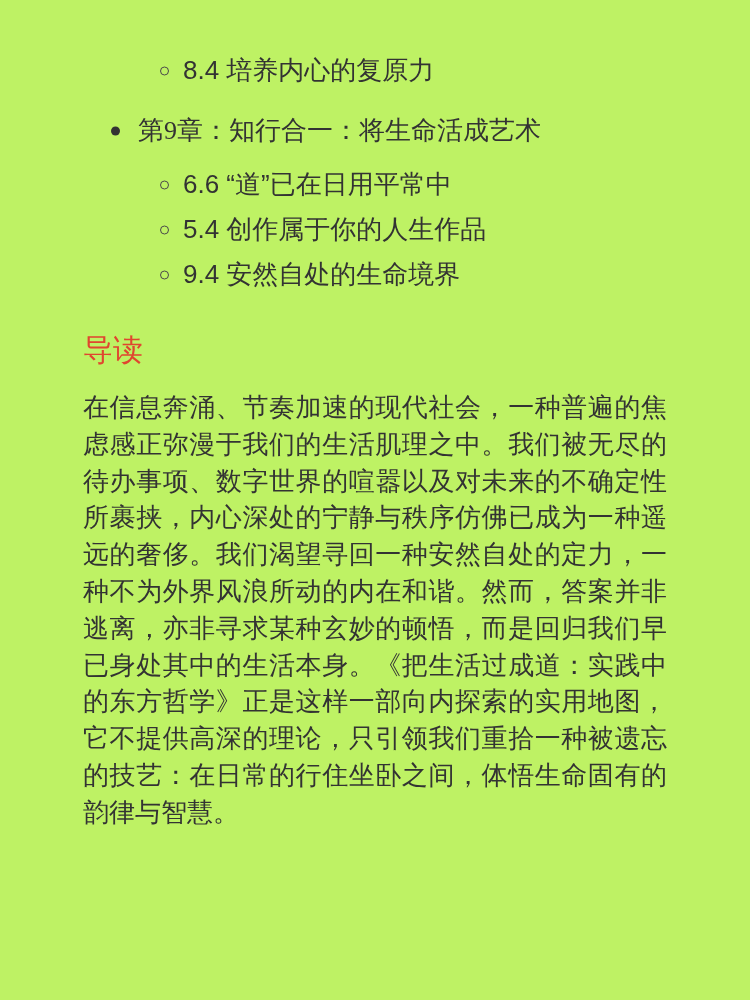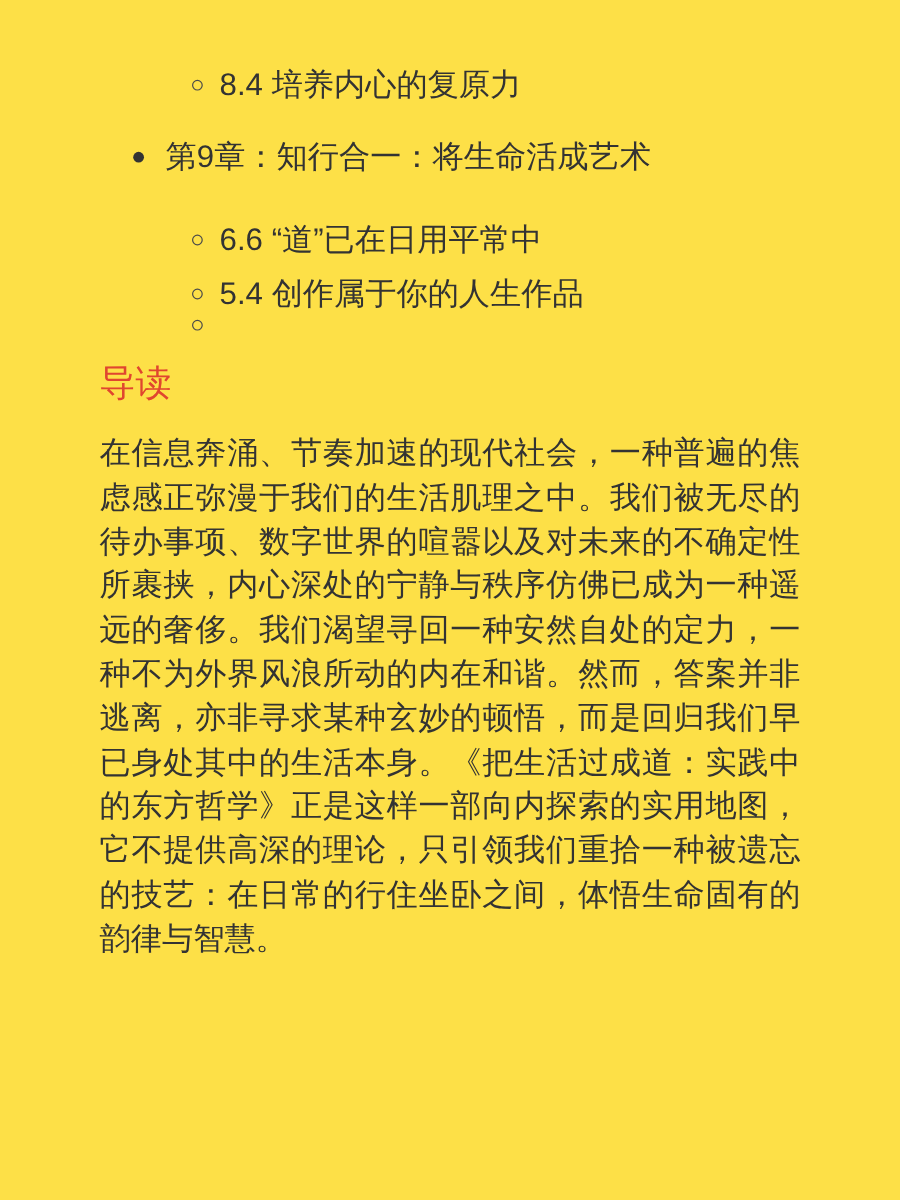--- a/index.html
+++ b/index.html
@@ -2,35 +2,35 @@
 <html><head>
 <meta charset="utf-8">
 <style>
   html, body { margin: 0; padding: 0; background: #ffffff; }
   .page {
     position: relative;
     width: 750px;
     height: 1000px;
     box-sizing: border-box;
     padding: 52px 83px 0 83px;
-    background: #fde047;
+    background: #bef264;
     font-family: "Liberation Sans", sans-serif;
     color: #333333;
     overflow: hidden;
   }
   .toc-row {
     position: relative;
     font-size: 26px;
     line-height: 37px;
     color: #333333;
   }
   .toc-row.lvl1 { padding-left: 55px; }
   .toc-row.lvl2 { padding-left: 100px; }
   .row-84  { margin-bottom: 23px; }
-  .row-ch9 { margin-bottom: 32px; }
+  .row-ch9 { margin-bottom: 17px; font-family: Liberation Serif, serif; }
   .row-sub { margin-bottom: 8px; }
   .row-sub-last { margin-bottom: 0; }
   .bullet {
     position: absolute;
     top: 50%;
     transform: translateY(-50%);
     box-sizing: border-box;
     border-radius: 50%;
   }
   .bullet.disc {
@@ -84,20 +84,21 @@
     </div>
 
     <div class="toc-row lvl2 row-sub">
       <span class="bullet ring"></span>
       <span>5.4 创作属于你的人生作品</span>
     </div>
 
 
     <div class="toc-row lvl2 row-sub-last">
       <span class="bullet ring"></span>
+      <span>9.4 安然自处的生命境界</span>
     </div>
 
   </div>
 
   <h2 class="section-heading">导读</h2>
 
   <p class="intro-paragraph">在信息奔涌、节奏加速的现代社会，一种普遍的焦虑感正弥漫于我们的生活肌理之中。我们被无尽的待办事项、数字世界的喧嚣以及对未来的不确定性所裹挟，内心深处的宁静与秩序仿佛已成为一种遥远的奢侈。我们渴望寻回一种安然自处的定力，一种不为外界风浪所动的内在和谐。然而，答案并非逃离，亦非寻求某种玄妙的顿悟，而是回归我们早已身处其中的生活本身。《把生活过成道：实践中的东方哲学》正是这样一部向内探索的实用地图，它不提供高深的理论，只引领我们重拾一种被遗忘的技艺：在日常的行住坐卧之间，体悟生命固有的韵律与智慧。</p>
 
 </div>
 

